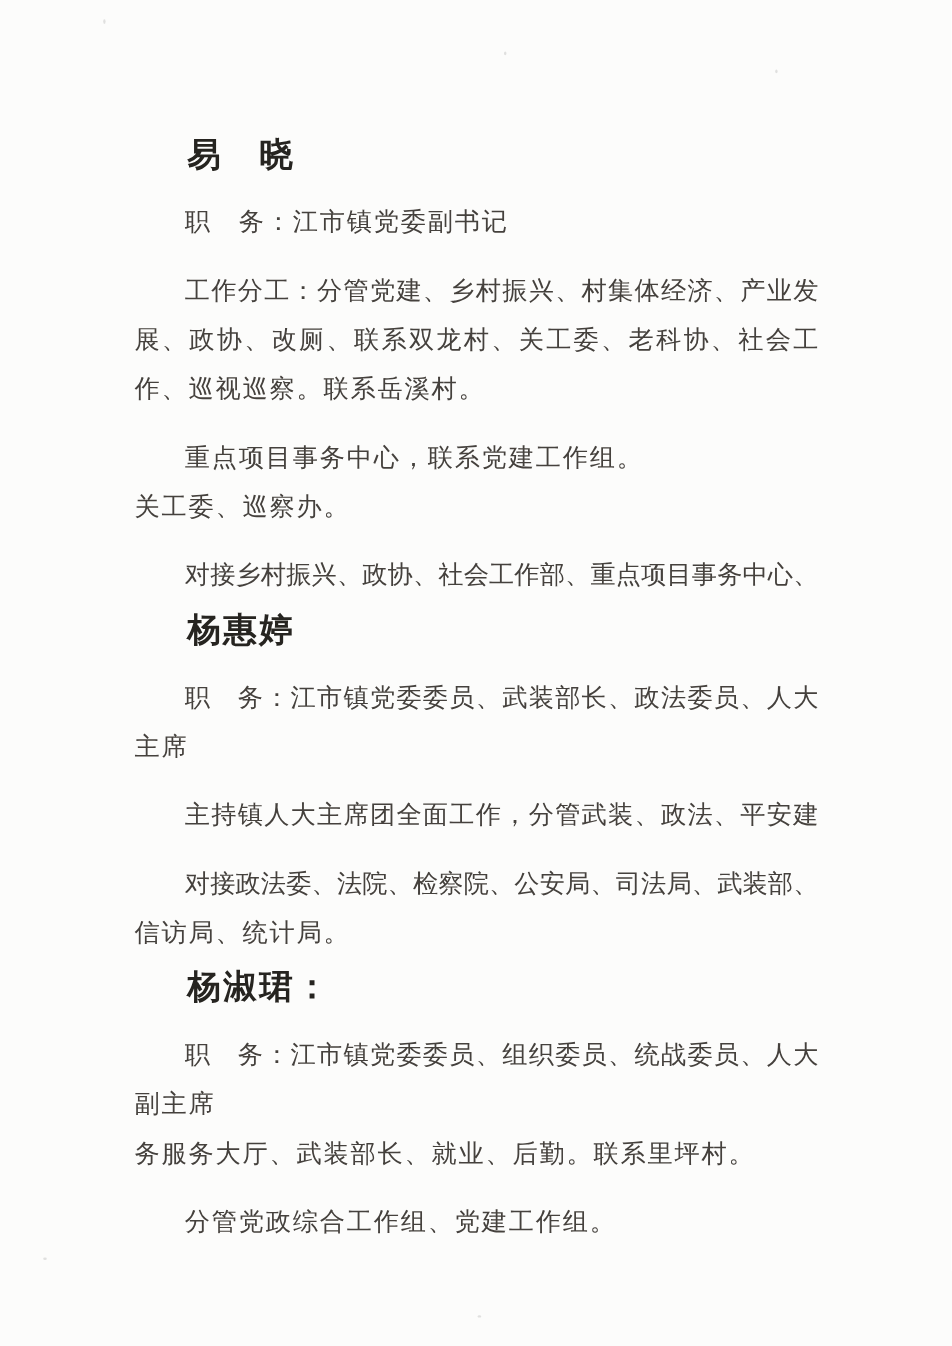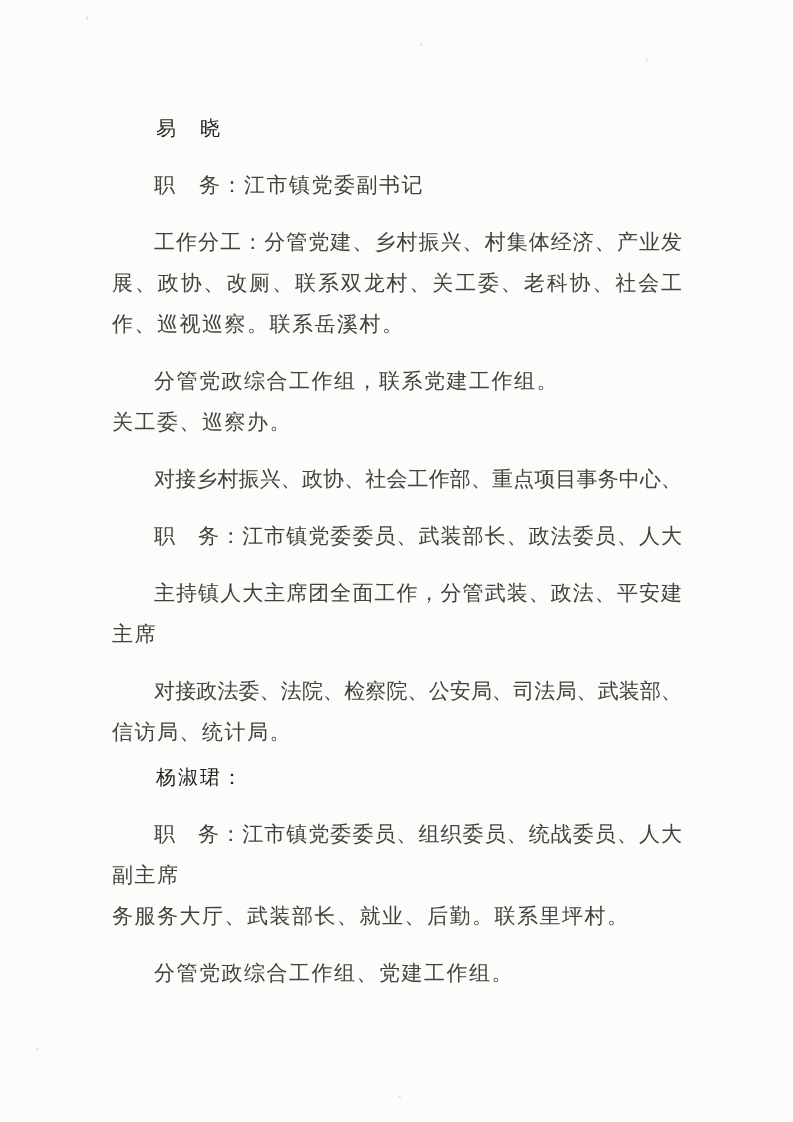--- a/index.html
+++ b/index.html
@@ -34,22 +34,22 @@
   .ln.indent { padding-left: 42px; margin-top: 16px; }
   .ln.just {
     letter-spacing: 0;
     white-space: normal;
     text-align: justify;
     text-align-last: justify;
     text-justify: inter-character;
   }
   .ln.name {
     font-family: "Liberation Sans", "DejaVu Sans", sans-serif;
-    font-weight: 400;
-    font-size: 20px;
+    font-weight: 700;
+    font-size: 28px;
     color: #262420;
     letter-spacing: 2px;
     padding-left: 44px;
     margin: 4px 0 1px 0;
   }
   .speck {
     position: absolute;
     background: rgba(60, 60, 60, 0.14);
     border-radius: 50%;
   }
@@ -57,26 +57,27 @@
 </head>
 <body>
 
 <div class="page">
   <div class="textblock">
     <div class="ln name">易　晓</div>
     <div class="ln indent">职　务：江市镇党委副书记</div>
     <div class="ln indent just">工作分工：分管党建、乡村振兴、村集体经济、产业发</div>
     <div class="ln just">展、政协、改厕、联系双龙村、关工委、老科协、社会工</div>
     <div class="ln">作、巡视巡察。联系岳溪村。</div>
-    <div class="ln indent">分管党政综合工作组，联系党建工作组。</div>
+    <div class="ln indent">重点项目事务中心，联系党建工作组。</div>
     <div class="ln">关工委、巡察办。</div>
     <div class="ln indent just">对接乡村振兴、政协、社会工作部、重点项目事务中心、</div>
+    <div class="ln name">杨惠婷</div>
     <div class="ln indent just">职　务：江市镇党委委员、武装部长、政法委员、人大</div>
+    <div class="ln">主席</div>
     <div class="ln indent just">主持镇人大主席团全面工作，分管武装、政法、平安建</div>
-    <div class="ln">主席</div>
     <div class="ln indent just">对接政法委、法院、检察院、公安局、司法局、武装部、</div>
     <div class="ln">信访局、统计局。</div>
     <div class="ln name">杨淑珺：</div>
     <div class="ln indent just">职　务：江市镇党委委员、组织委员、统战委员、人大</div>
     <div class="ln">副主席</div>
     <div class="ln">务服务大厅、武装部长、就业、后勤。联系里坪村。</div>
     <div class="ln indent">分管党政综合工作组、党建工作组。</div>
   </div>
 
   <div class="speck" style="left:86px;  top:16px;   width:2px; height:4px;"></div>

